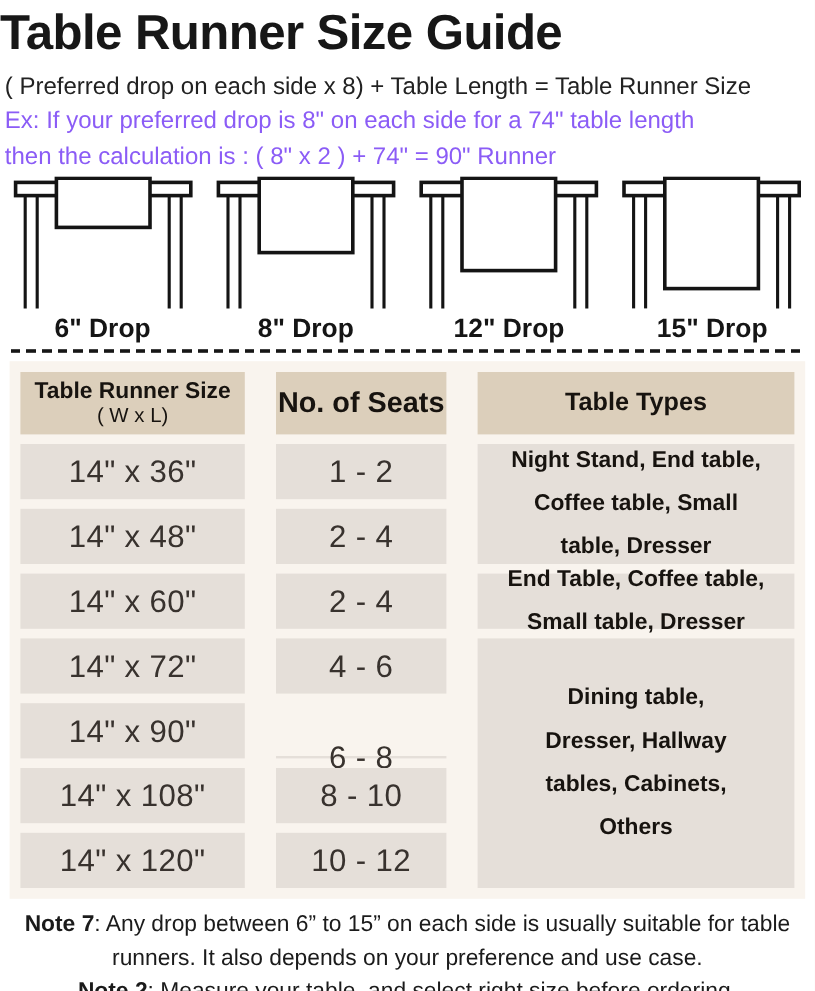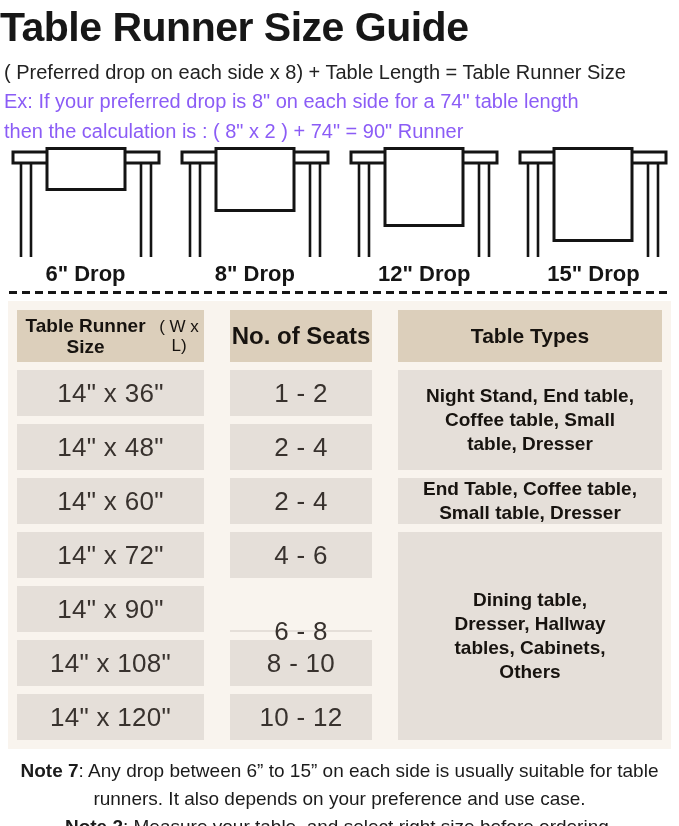--- a/index.html
+++ b/index.html
@@ -36,35 +36,35 @@
 
   
   .panel{background:#f9f4ee;margin:0 8px;padding:9px 9px;}
   .grid{
     display:grid;
     grid-template-columns:187px 142px 1fr;
     grid-template-rows:52px repeat(7,46px);
     column-gap:26px;row-gap:8px;
   }
   .hcell{
-    background:#dccfbb;display:flex;
+    background:#dccfbb;display:flex;flex-direction:column;
     align-items:center;justify-content:center;text-align:center;
     color:#17130f;
   }
   .hc1-title{font-size:19px;font-weight:bold;line-height:21px;}
   .hc1-sub{font-size:17px;line-height:19px;}
   .hc2{font-size:24px;font-weight:bold;}
   .hc3{font-size:21px;font-weight:bold;}
   .dcell{
     background:#e5dfd9;display:flex;align-items:center;justify-content:center;
     text-align:center;
   }
   .size-cell,.seats-cell{font-size:26px;color:#38322e;letter-spacing:0.3px;}
   .tcell{
-    font-size:19px;font-weight:bold;line-height:24px;color:#17130f;
+    font-size:19px;font-weight:bold;line-height:36px;color:#17130f;
     white-space:pre-line;padding:4px 8px;
   }
 
   
   .notes{margin-top:8px;text-align:center;font-size:19px;line-height:28px;color:#1b1b1b;}
   .notes p{margin:0 auto;max-width:666px;}
 </style>
 </head>
 <body>
 

